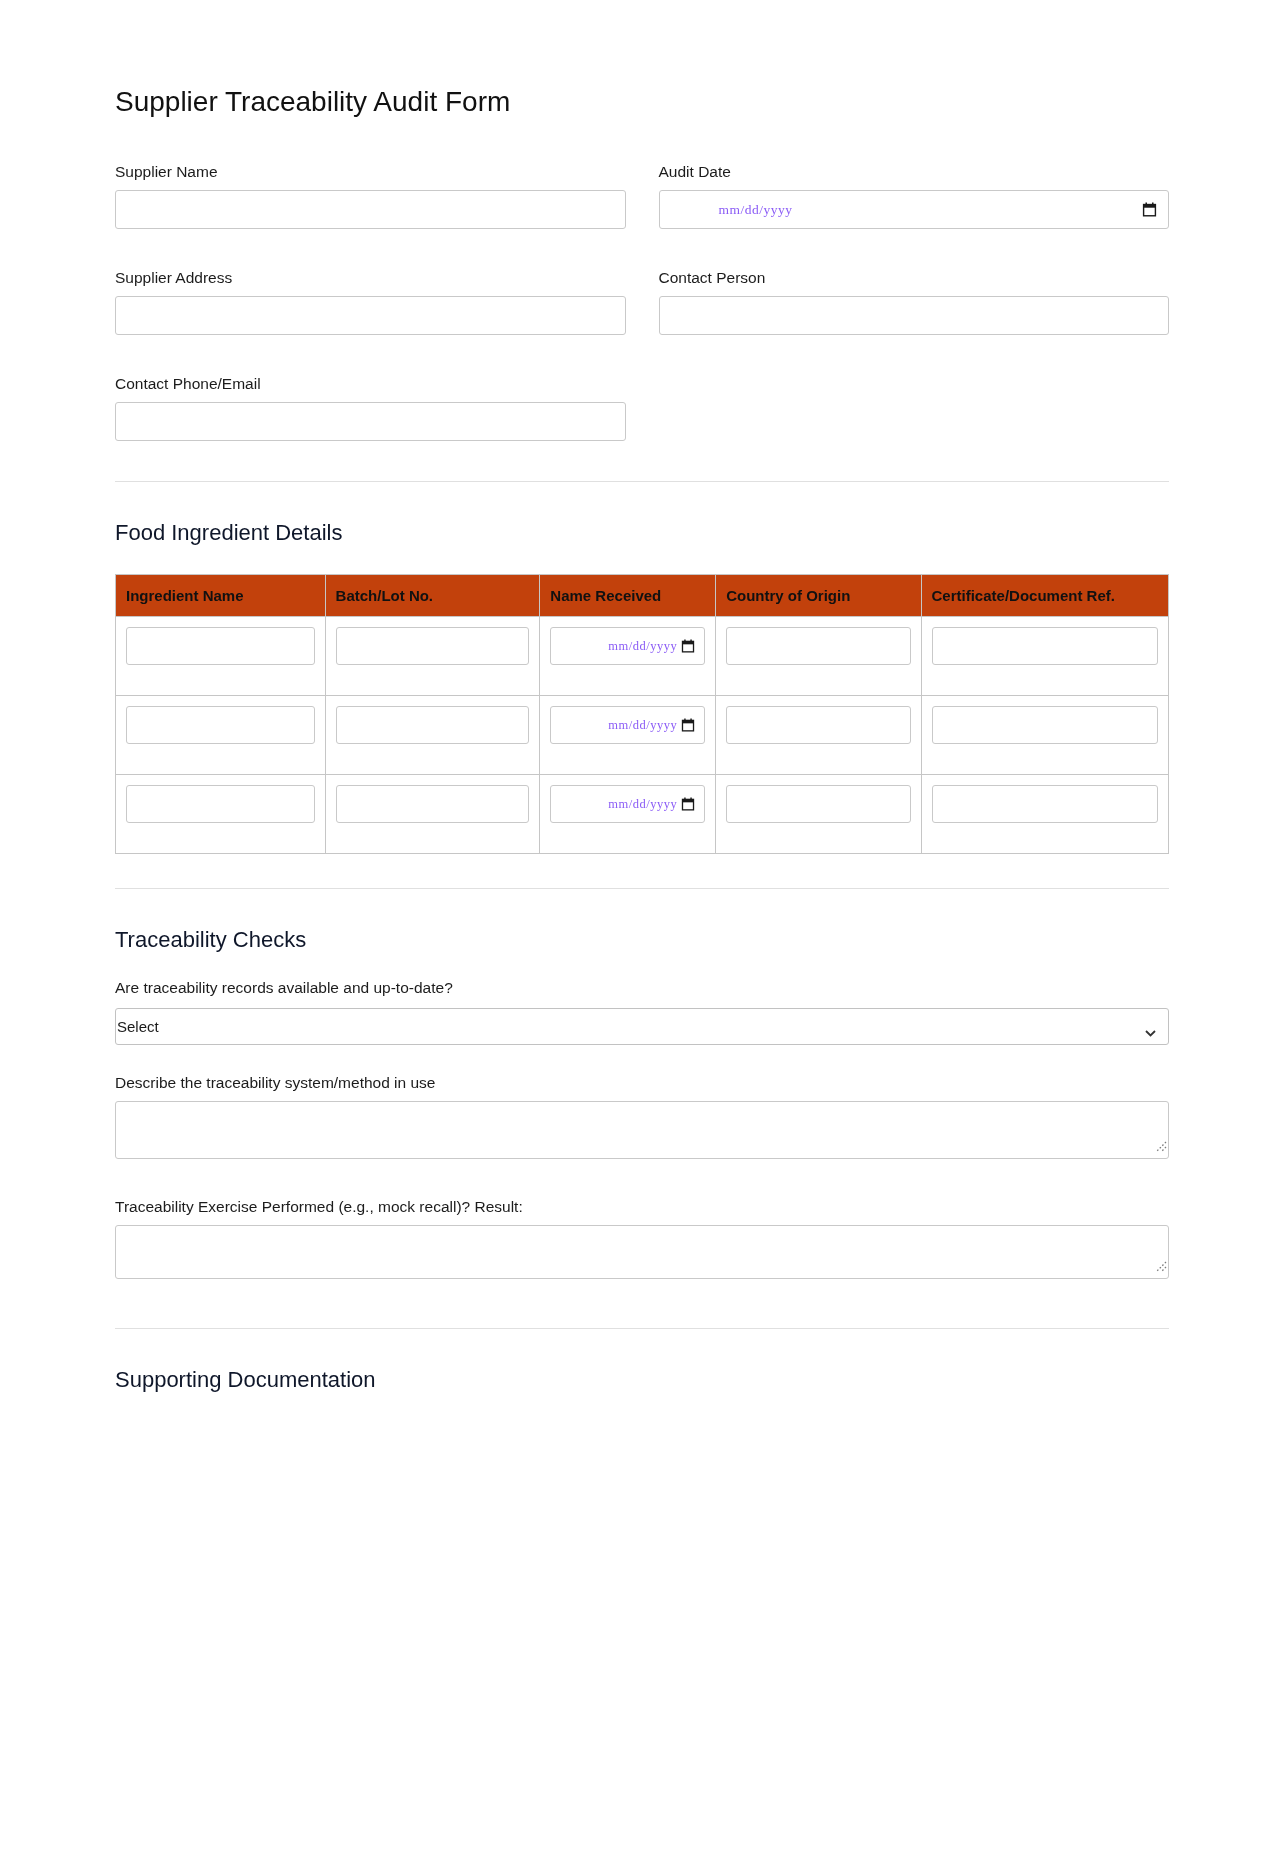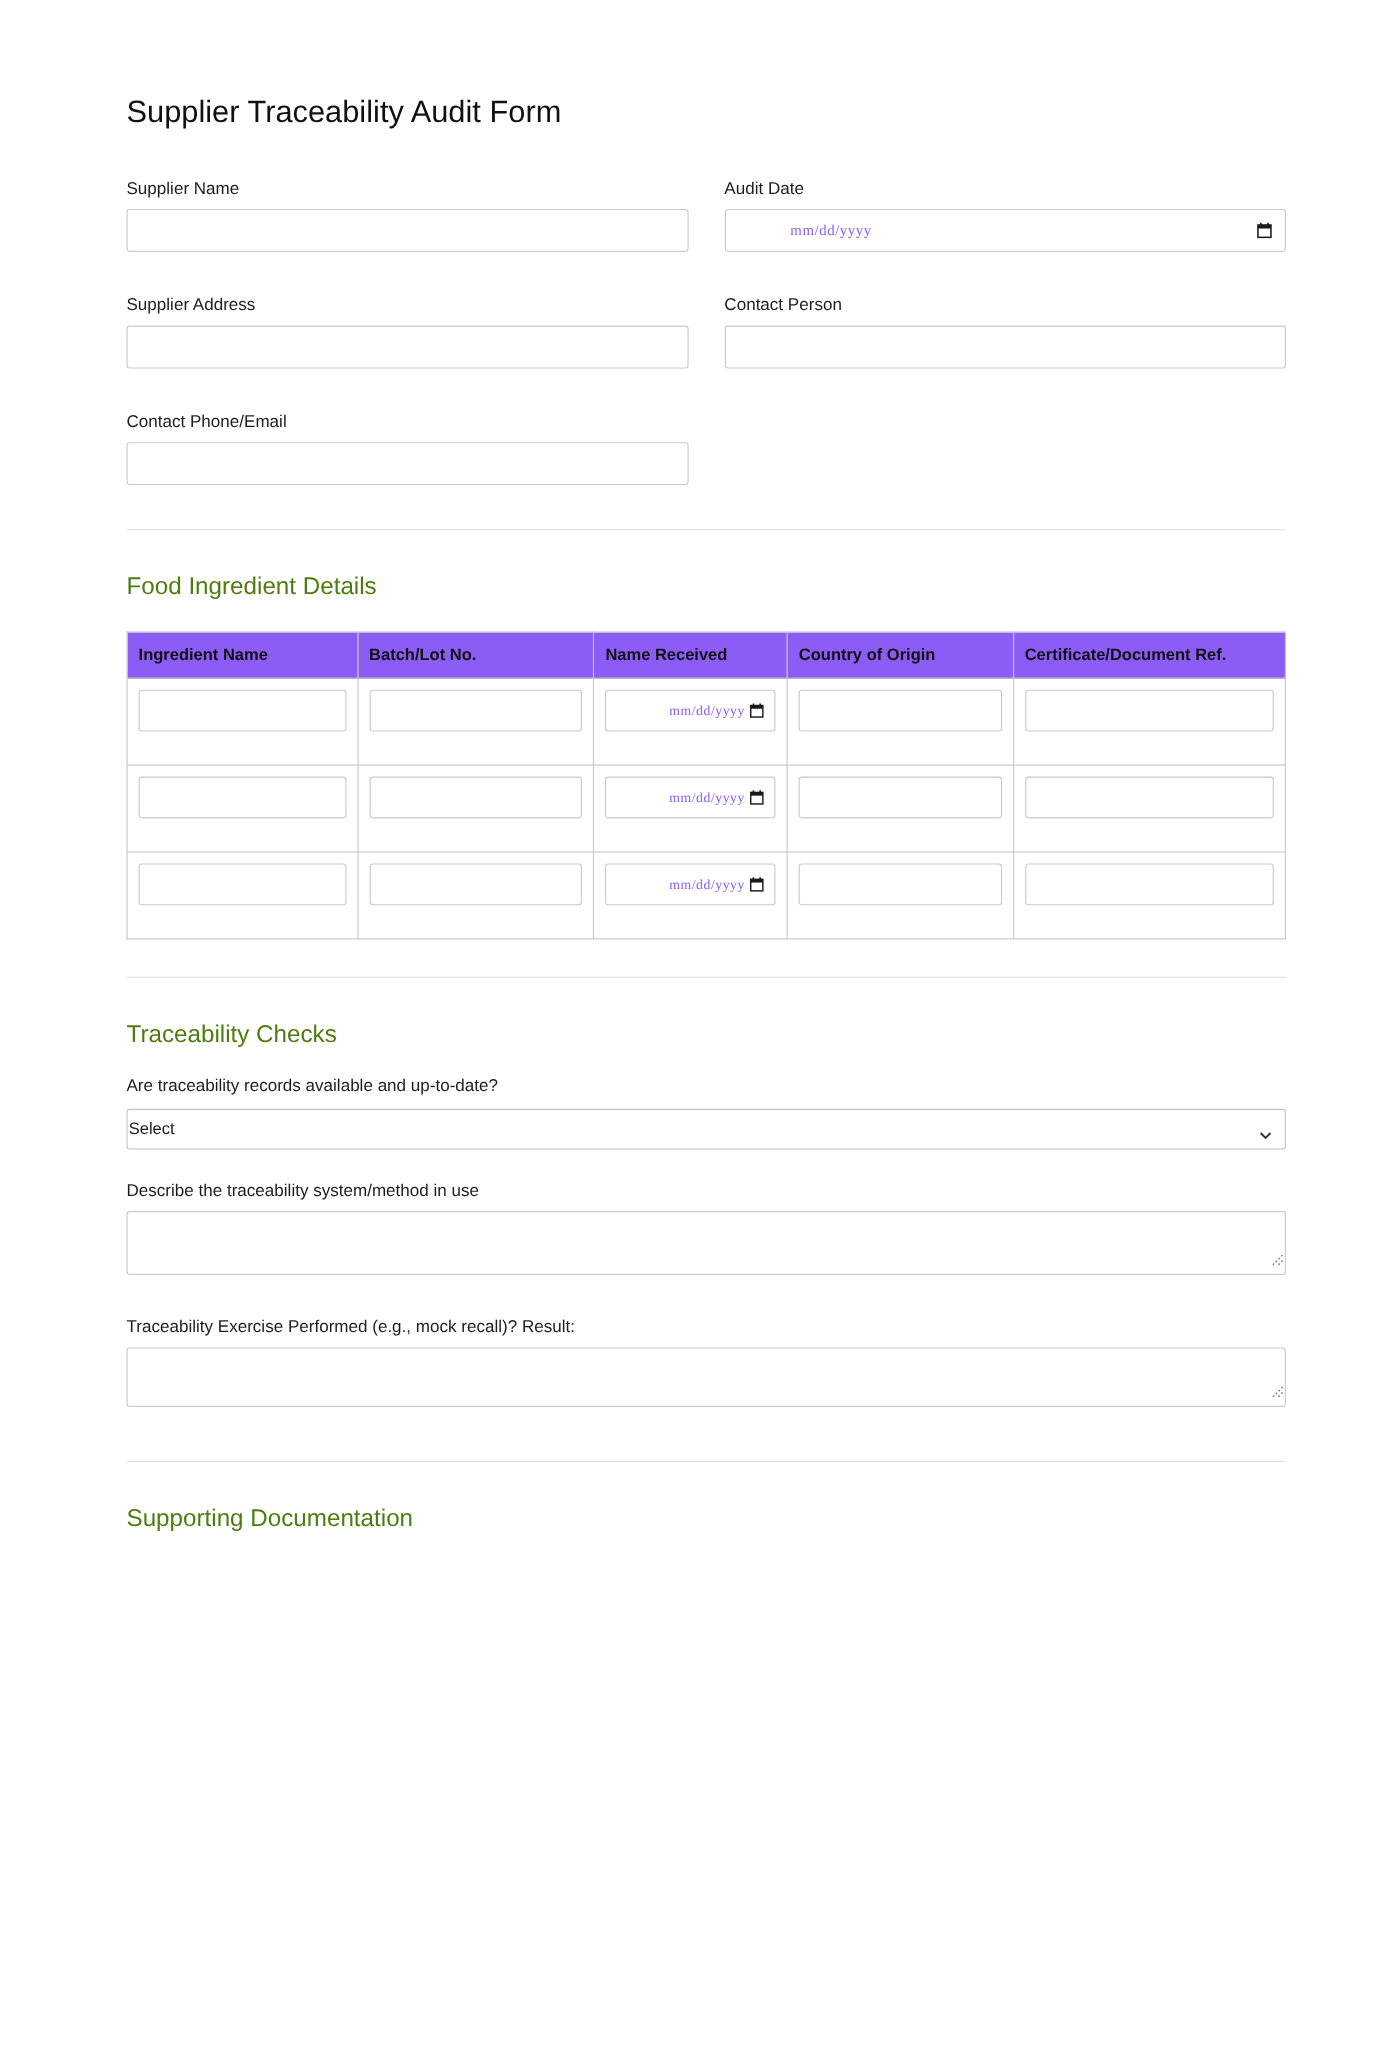--- a/index.html
+++ b/index.html
@@ -45,34 +45,34 @@
   }
   .date-text{
     font-family:Liberation Serif, serif;
     font-size:13.5px; letter-spacing:0.5px; color:#8b5cf6;margin-left:48px;
   }
   .cal-icon{ display:flex; align-items:center; cursor:pointer; }
 
   .divider{ border:none; border-top:1px solid var(--divider); margin:0; }
 
   .section-heading{
-    font-size:22px; font-weight:400; color:#4d7c0f;
+    font-size:22px; font-weight:400; color:#0f172a;
     margin:37px 0 0 0; line-height:28px;
   }
 
   table.ingredient-table{
     width:100%; border-collapse:collapse; margin-top:27px;
     border:1px solid #c6c6c6;
   }
   .ingredient-table th, .ingredient-table td{
     border:1px solid #c6c6c6;
   }
   .ingredient-table th{
     text-align:left; font-size:15px; font-weight:700; color:#111;
-    padding:12px 10px; background:#8b5cf6;
+    padding:12px 10px; background:#c2410c;
   }
   .ingredient-table td{
     padding:10px 10px 30px 10px; vertical-align:top;
   }
   .cell-input{
     width:100%; height:38px; border:1px solid var(--border);
     border-radius:3px; background:#fff; padding:0 8px;
     font-family:"Liberation Sans", sans-serif; font-size:14px; outline:none;
   }
   .cell-date{

